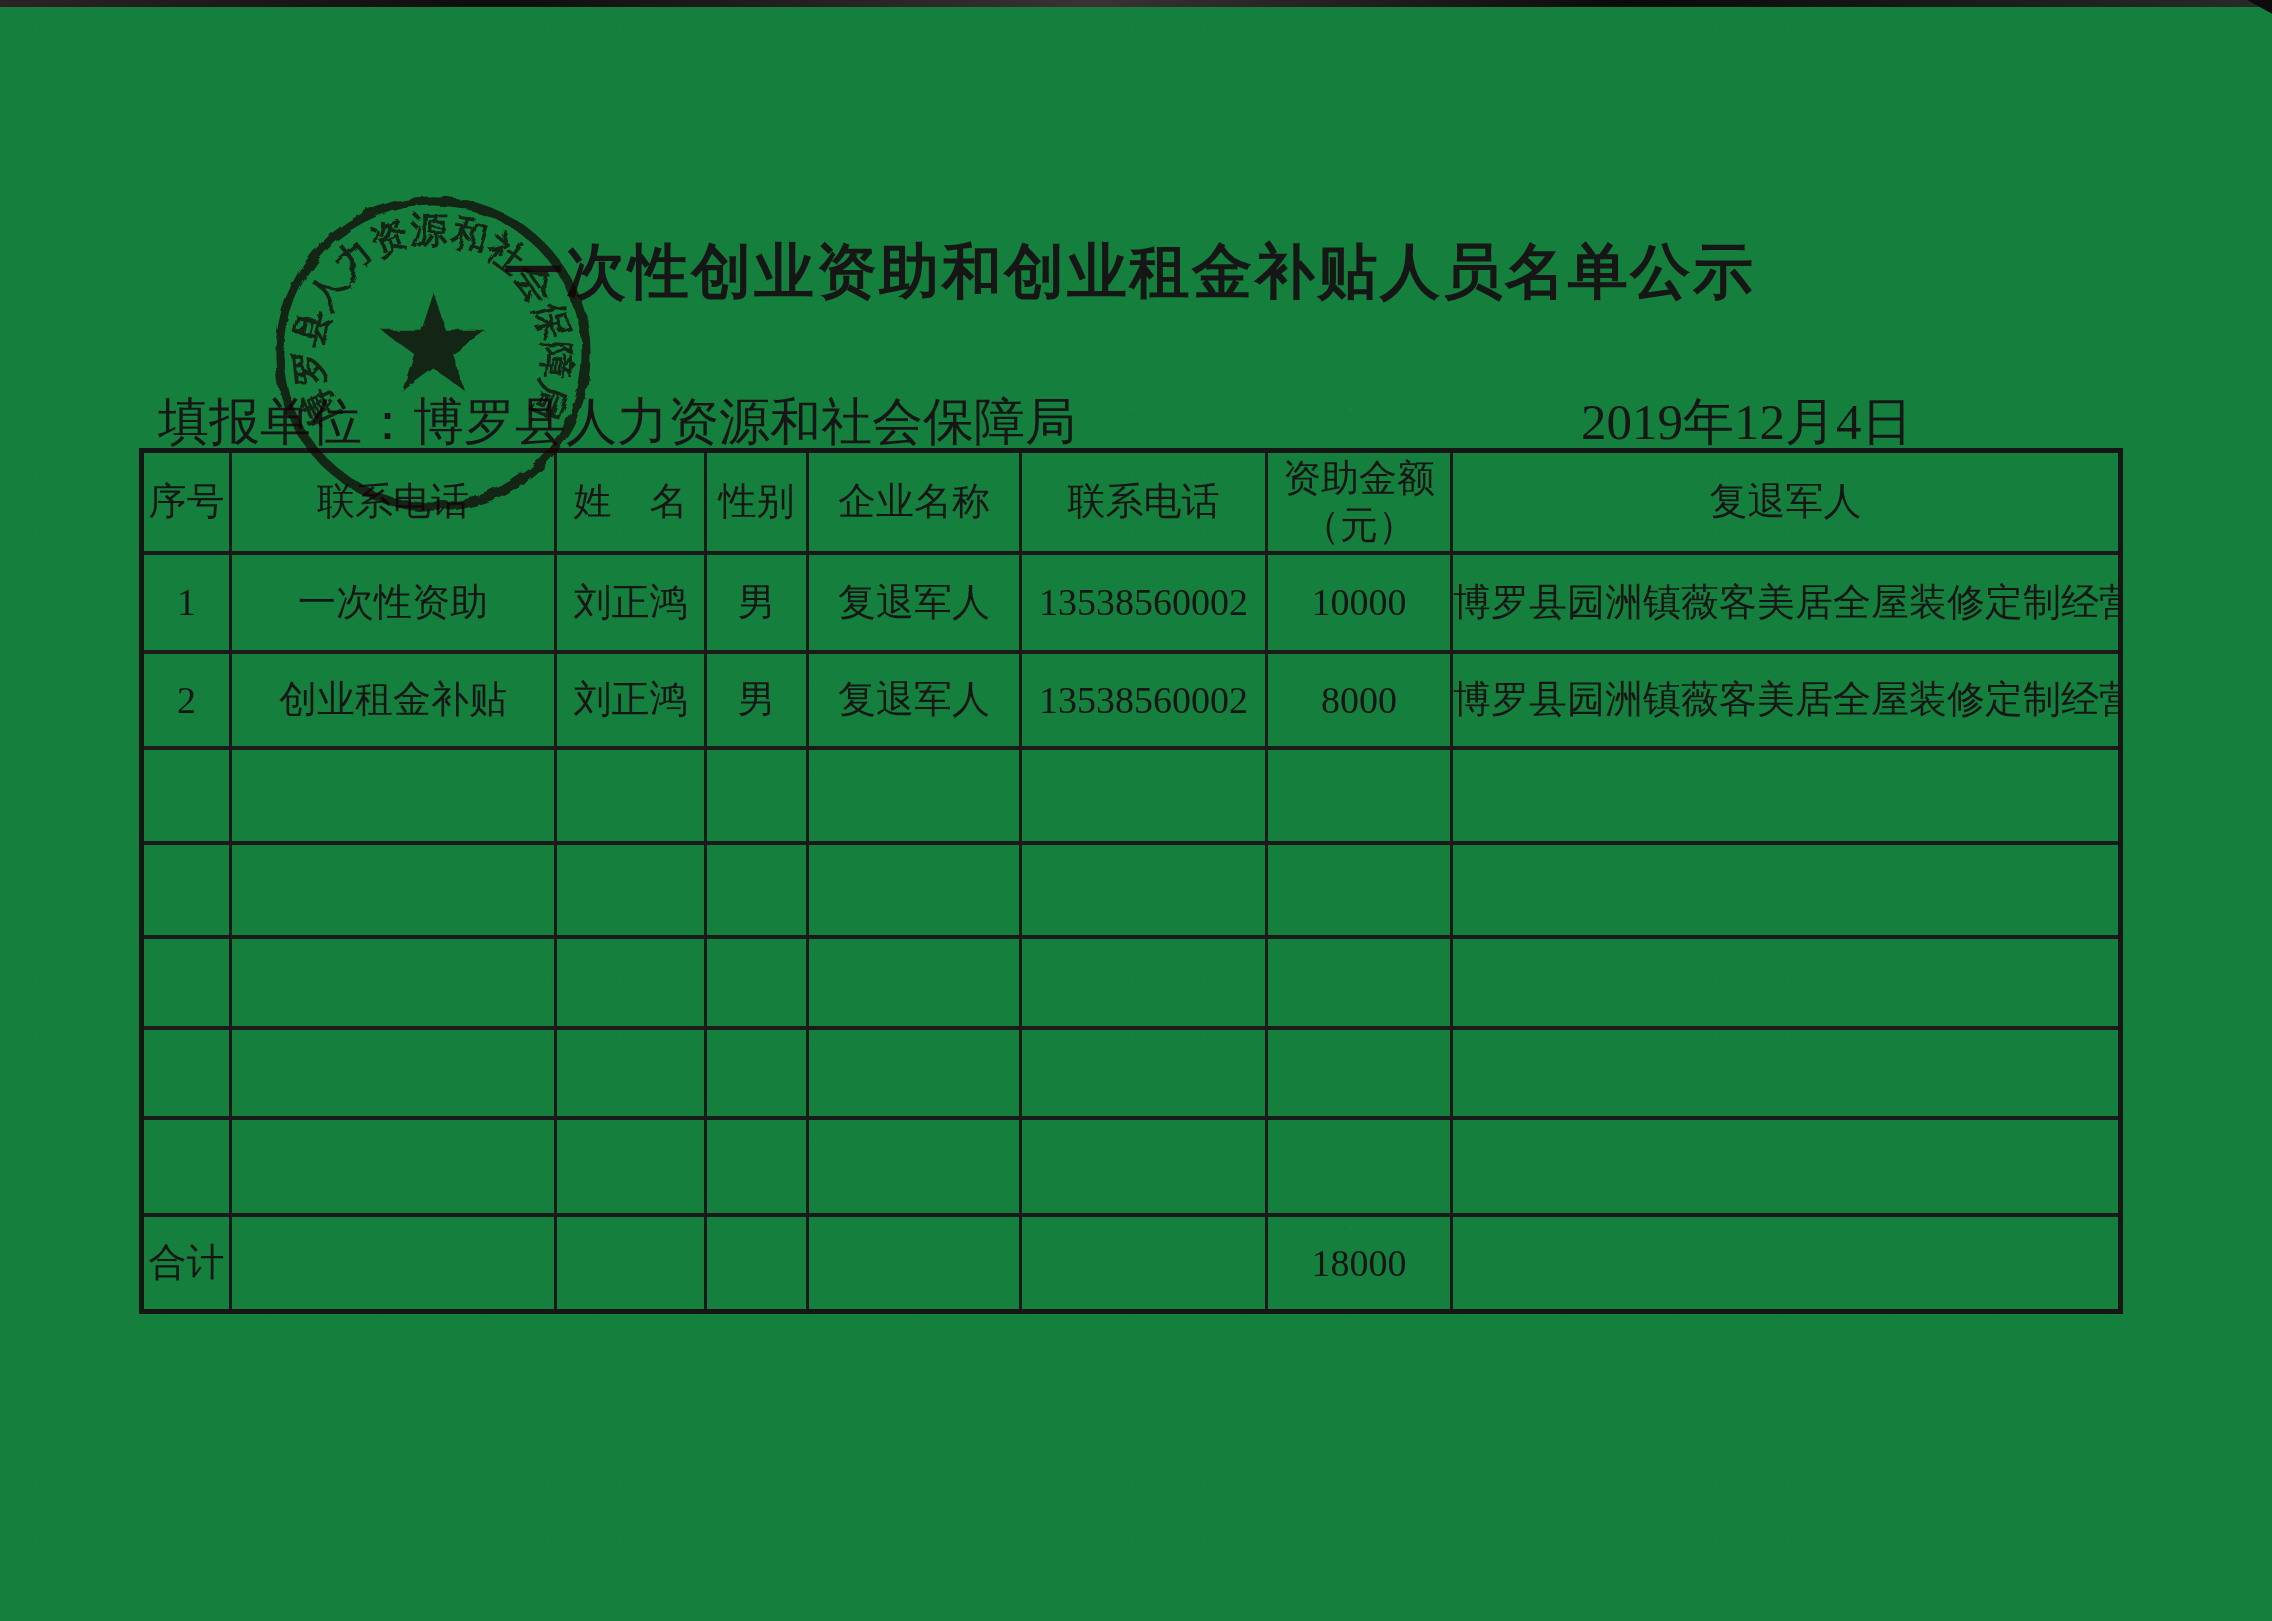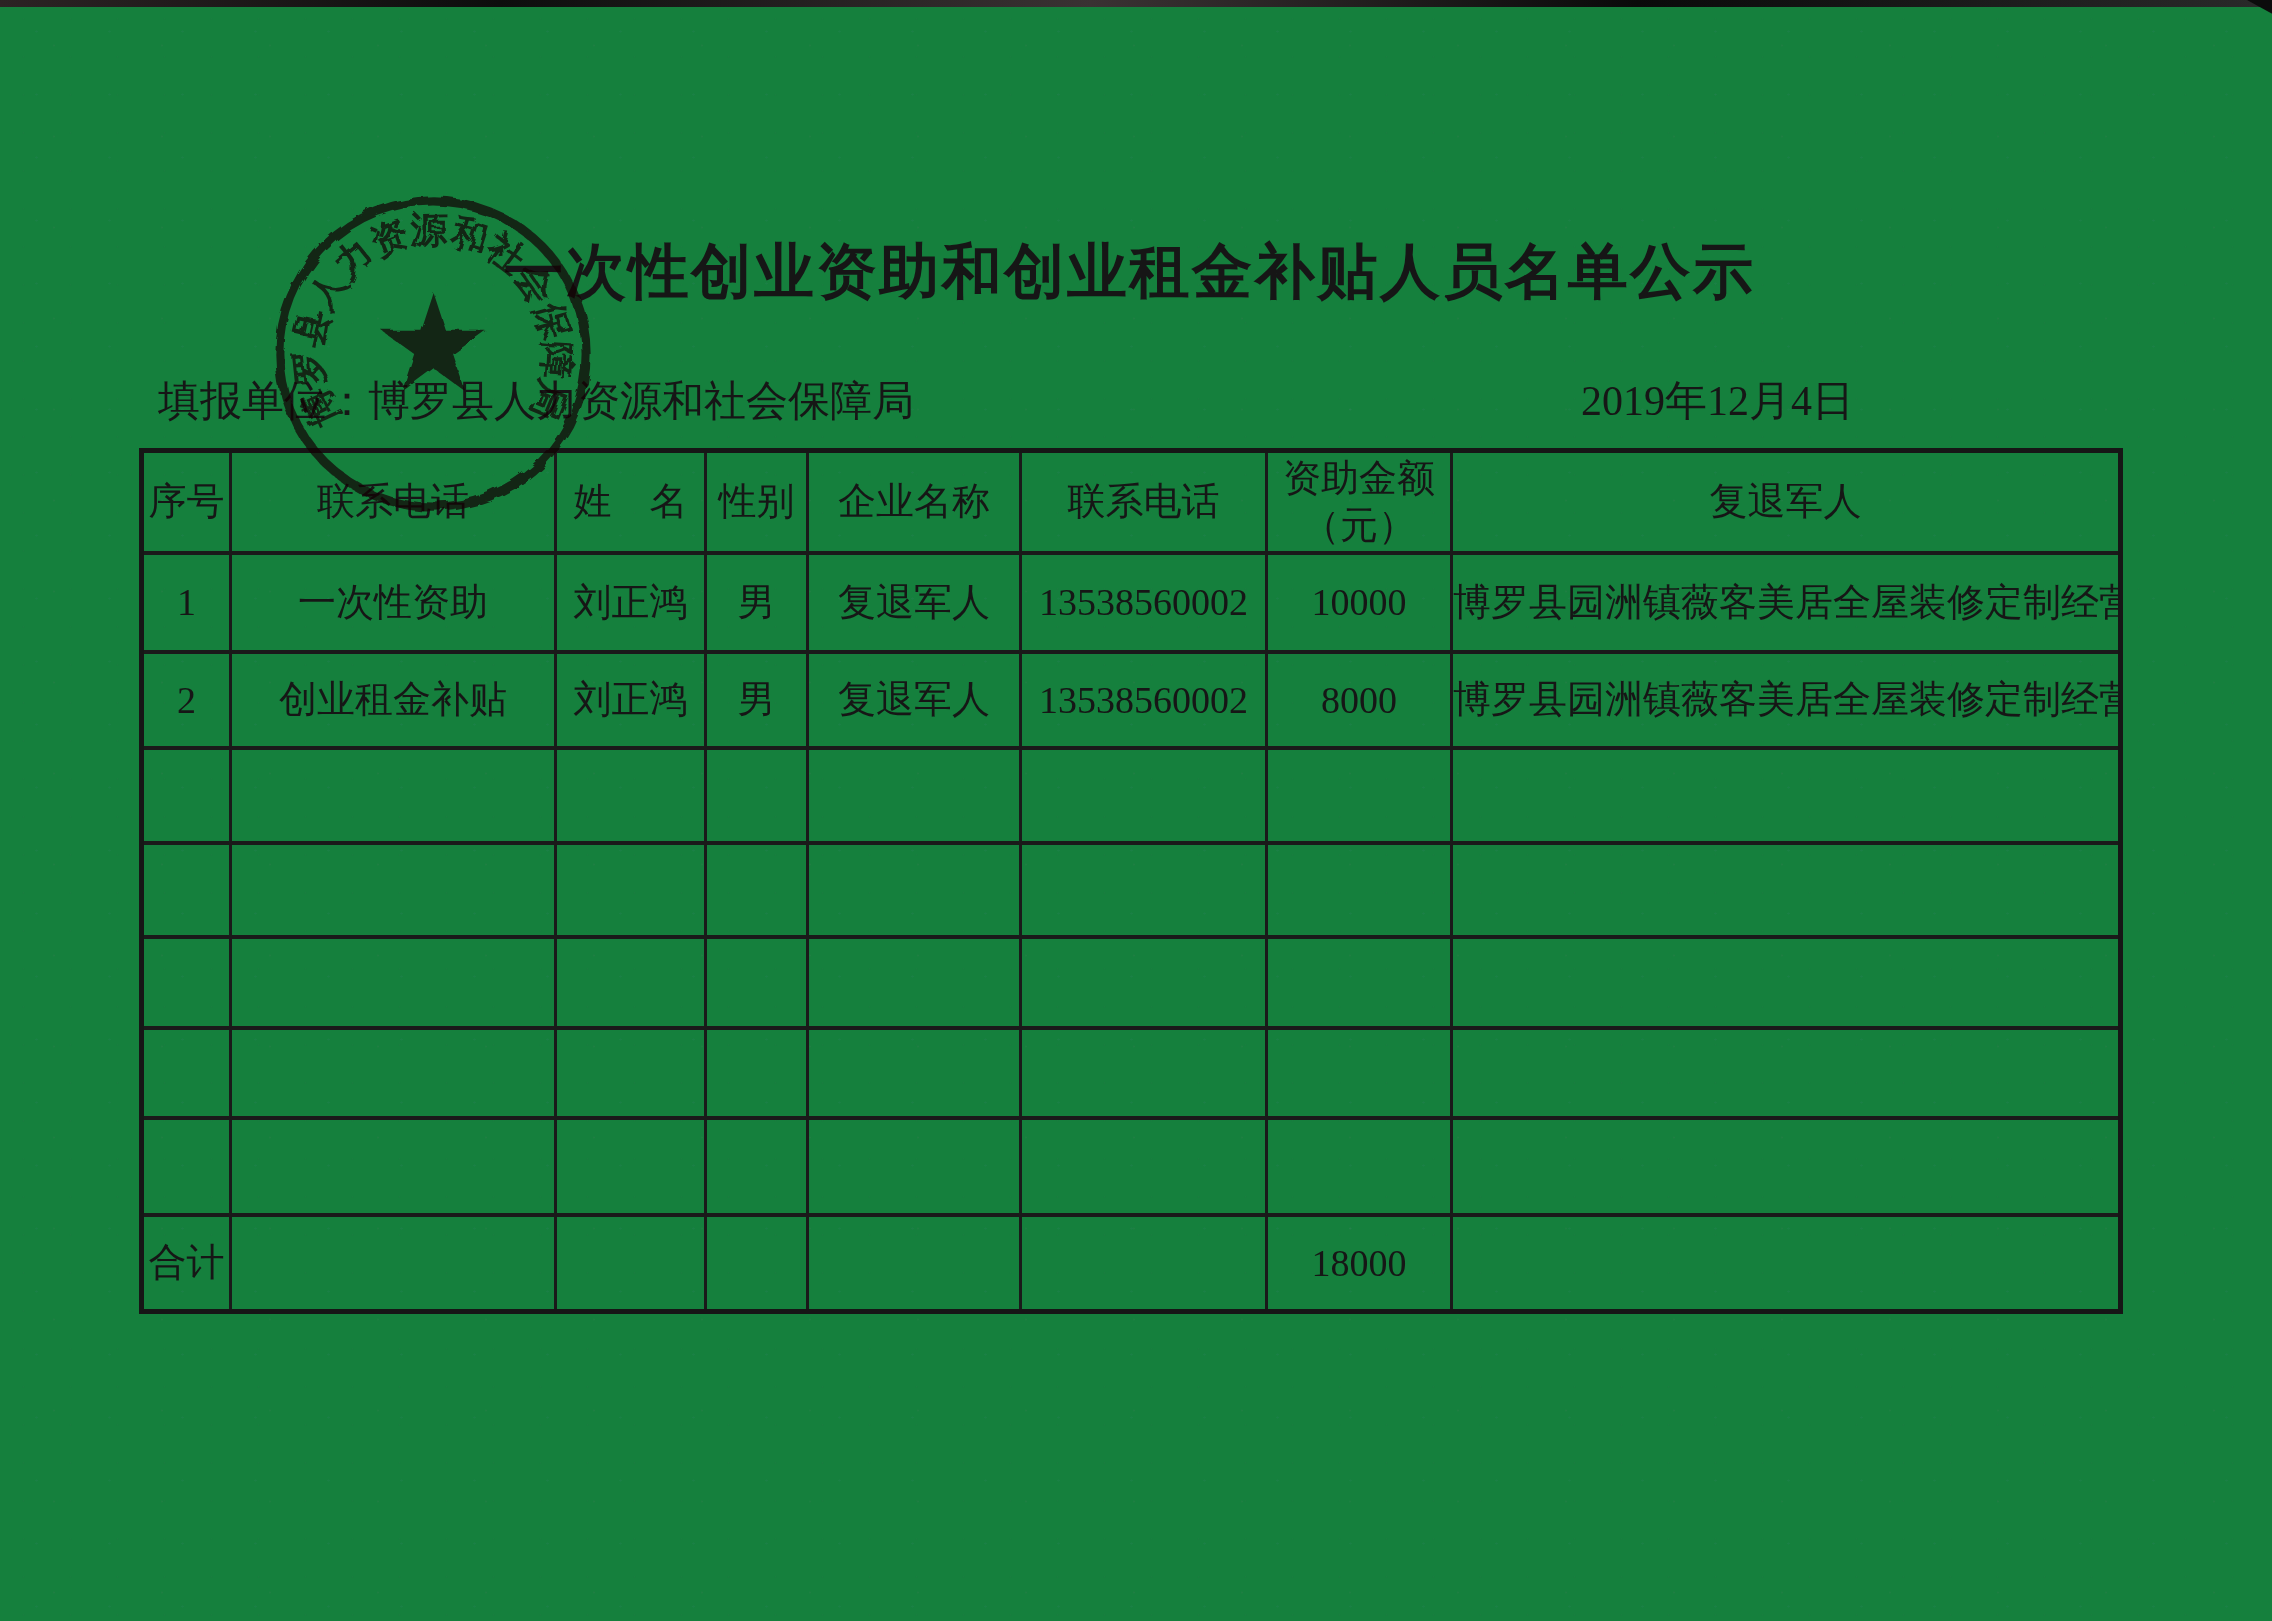--- a/index.html
+++ b/index.html
@@ -28,21 +28,21 @@
   .scan-corner{
     position:absolute; top:0; right:0; width:26px; height:14.3px;
     background:#0c0c0c; clip-path:polygon(0 0,100% 0,100% 100%);
   }
   .title{
     position:absolute; left:139px; top:232px; width:1981px;
     text-align:center; font-family:"DejaVu Sans","Liberation Sans",sans-serif;
     font-weight:bold; font-size:60px; letter-spacing:2.6px; white-space:nowrap;
     z-index:2;
   }
-  .meta{ position:absolute; top:373px; font-size:42px; white-space:nowrap; z-index:2; }
+  .meta{ position:absolute; top:388px; font-size:51px; white-space:nowrap; z-index:2; }
   .meta-unit{ left:158px; }
   .meta-date{ left:1581px;text-align:right; }
 
   table.doc{
     position:absolute; left:139px; top:448px; width:1979px;
     border-collapse:collapse; table-layout:fixed; z-index:2;
     background:transparent;
     border-radius:17px;
   }
   table.doc th, table.doc td{

